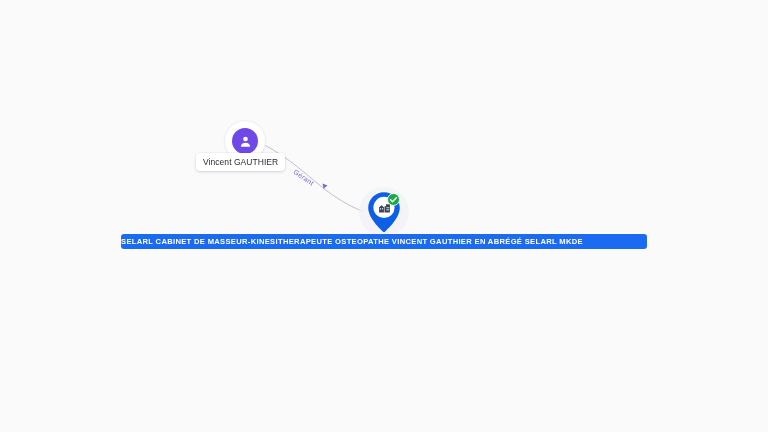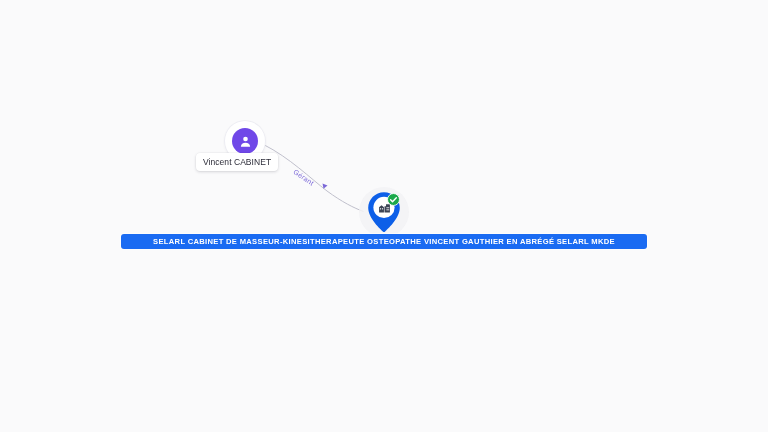--- a/index.html
+++ b/index.html
@@ -129,21 +129,20 @@
     position: absolute;
     left: 121px;
     top: 234px;
     width: 526px;
     height: 15px;
     background: #1a6bf2;
     border-radius: 3px;
     box-shadow: 0 0 0 1px rgba(255,255,255,0.55);
     display: flex;
     align-items: center;
-    justify-content: center;
     box-sizing: border-box;
   }
   #company-banner-text {
     color: #ffffff;
     font-size: 7.6px;
     font-weight: bold;
     letter-spacing: 0.32px;
     white-space: nowrap;
     line-height: 1;
   }
@@ -163,21 +162,21 @@
   <div id="person-node">
     <div class="person-halo"></div>
     <div class="person-avatar">
       <svg width="15" height="15" viewBox="0 0 24 24" fill="#ffffff" xmlns="http://www.w3.org/2000/svg">
         <circle cx="12" cy="8" r="3.7"></circle>
         <path d="M4.6 20.2c0-4.1 3.3-6.4 7.4-6.4s7.4 2.3 7.4 6.4z"></path>
       </svg>
     </div>
   </div>
 
-  <div id="person-label">Vincent CABINET</div>
+  <div id="person-label">Vincent GAUTHIER</div>
 
   <div id="company-node">
     <div class="company-halo"></div>
 
     <div class="company-pin">
       <svg width="34" height="42" viewBox="0 0 34 42" xmlns="http://www.w3.org/2000/svg">
         <path d="M17 1.2c-8.7 0-15.8 7.0-15.8 15.6 0 10.6 13.1 22.3 14.6 23.6a1.8 1.8 0 0 0 2.4 0c1.5-1.3 14.6-13.0 14.6-23.6C32.8 8.2 25.7 1.2 17 1.2z" fill="#0d5fe8"></path>
         <circle cx="17" cy="16.4" r="10.6" fill="#ffffff"></circle>
       </svg>
       <svg width="13" height="13" viewBox="0 0 24 24" style="position:absolute;left:10.5px;top:10px;" xmlns="http://www.w3.org/2000/svg">

